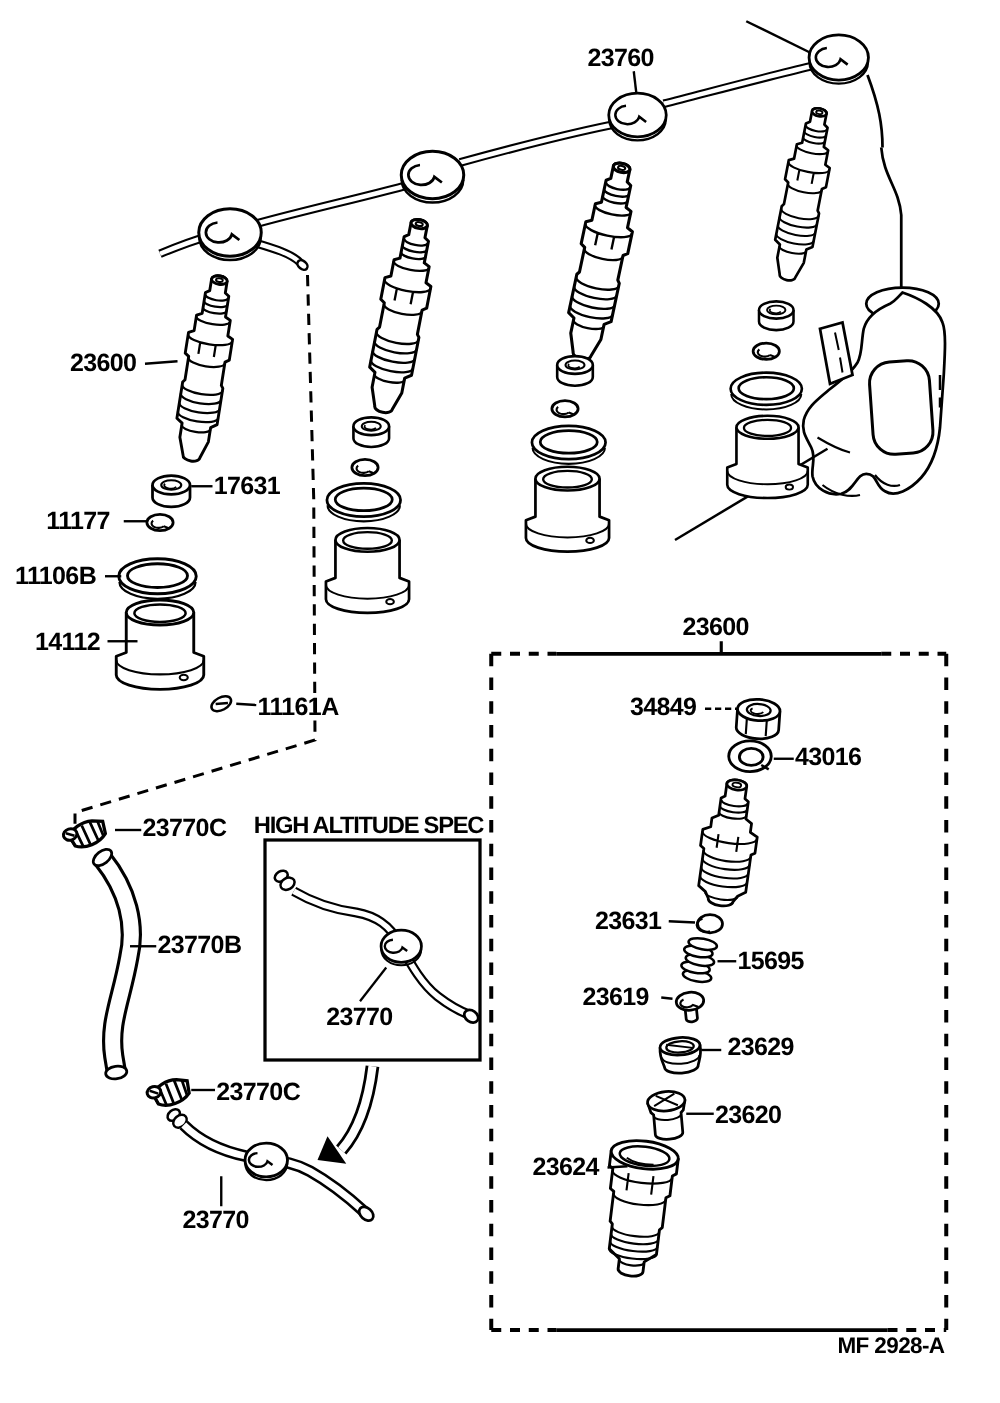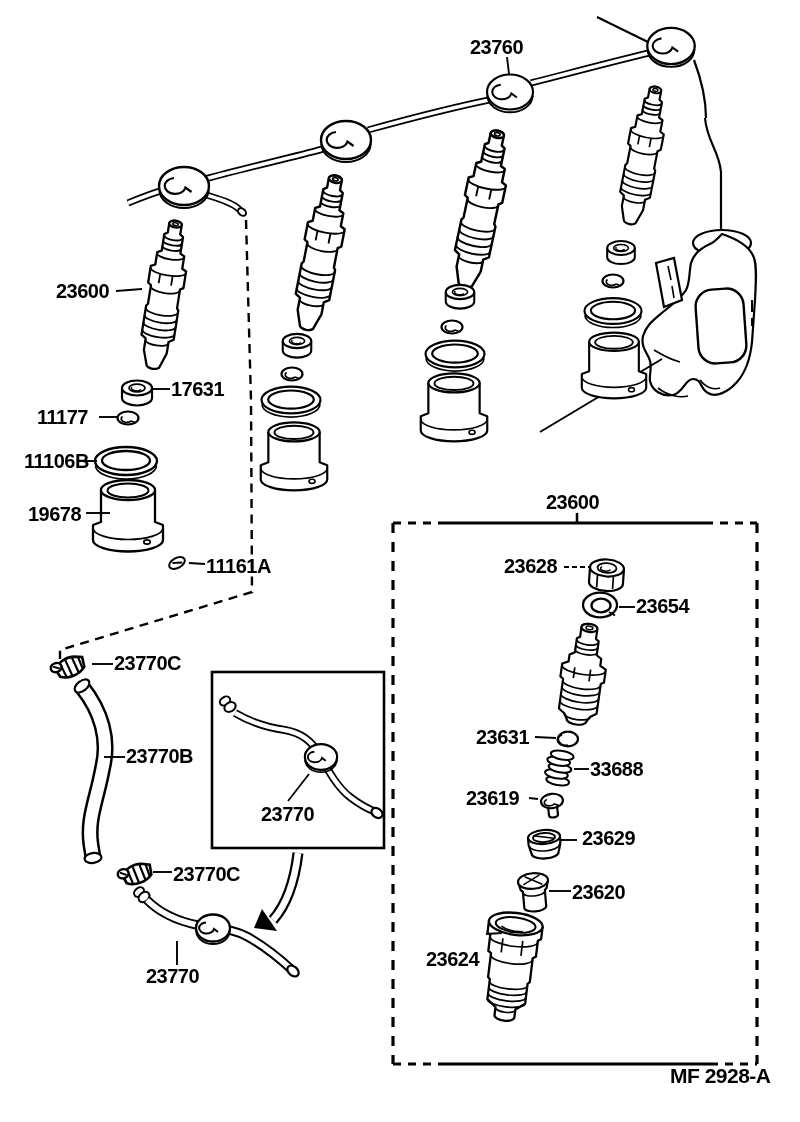--- a/index.html
+++ b/index.html
@@ -1,21 +1,21 @@
 <!DOCTYPE html>
 <html><head>
 <meta charset="utf-8">
 <style>
   html,body{margin:0;padding:0;background:#fff;}
   .stage{position:relative;width:800px;height:1122px;background:#fff;overflow:hidden;
          font-family:"Liberation Sans",sans-serif;}
   .art{position:absolute;left:0;top:0;}
   .callout{position:absolute;font-weight:700;font-size:20px;line-height:20px;
            letter-spacing:-0.5px;color:#000;white-space:nowrap;}
-  .callout.small{font-size:21px;}
+  .callout.small{font-size:18px;}
   .callout.title{font-size:19px;letter-spacing:-1px;}
 </style>
 </head>
 <body>
 
 <div class="stage">
 
 <svg class="art" width="800" height="1122" viewBox="0 0 800 1122">
   <defs>
 
@@ -260,32 +260,33 @@
     <path d="M 561,840 L 577,840"></path>
     <path d="M 549,891 L 571,891"></path>
     <path d="M 486,934 L 502,933"></path>
   </g>
 </svg>
 
 <div class="callout" style="left:470px;top:37px">23760</div>
 <div class="callout" style="left:56px;top:281px">23600</div>
 <div class="callout" style="left:171px;top:379px">17631</div>
 <div class="callout" style="left:37px;top:407px">11177</div>
-<div class="callout" style="left:24px;top:451px">11106B</div>
-<div class="callout" style="left:28px;top:504px">19678</div>
+<div class="callout" style="left:12px;top:451px">11106B</div>
+<div class="callout" style="left:28px;top:504px">14112</div>
 <div class="callout" style="left:206px;top:556px">11161A</div>
 <div class="callout" style="left:114px;top:653px">23770C</div>
+<div class="callout title" style="left:203px;top:651px">HIGH ALTITUDE SPEC</div>
 <div class="callout" style="left:126px;top:746px">23770B</div>
 <div class="callout" style="left:261px;top:804px">23770</div>
 <div class="callout" style="left:173px;top:864px">23770C</div>
 <div class="callout" style="left:146px;top:966px">23770</div>
 <div class="callout" style="left:546px;top:492px">23600</div>
-<div class="callout" style="left:504px;top:556px">23628</div>
-<div class="callout" style="left:636px;top:596px">23654</div>
+<div class="callout" style="left:504px;top:556px">34849</div>
+<div class="callout" style="left:636px;top:596px">43016</div>
 <div class="callout" style="left:476px;top:727px">23631</div>
-<div class="callout" style="left:590px;top:759px">33688</div>
+<div class="callout" style="left:590px;top:759px">15695</div>
 <div class="callout" style="left:466px;top:788px">23619</div>
 <div class="callout" style="left:582px;top:828px">23629</div>
 <div class="callout" style="left:572px;top:882px">23620</div>
-<div class="callout" style="left:426px;top:949px">23624</div>
+<div class="callout" style="left:426px;top:924px">23624</div>
 <div class="callout small" style="left:670px;top:1066px">MF 2928-A</div>
 
 </div>
 
 </body></html>

